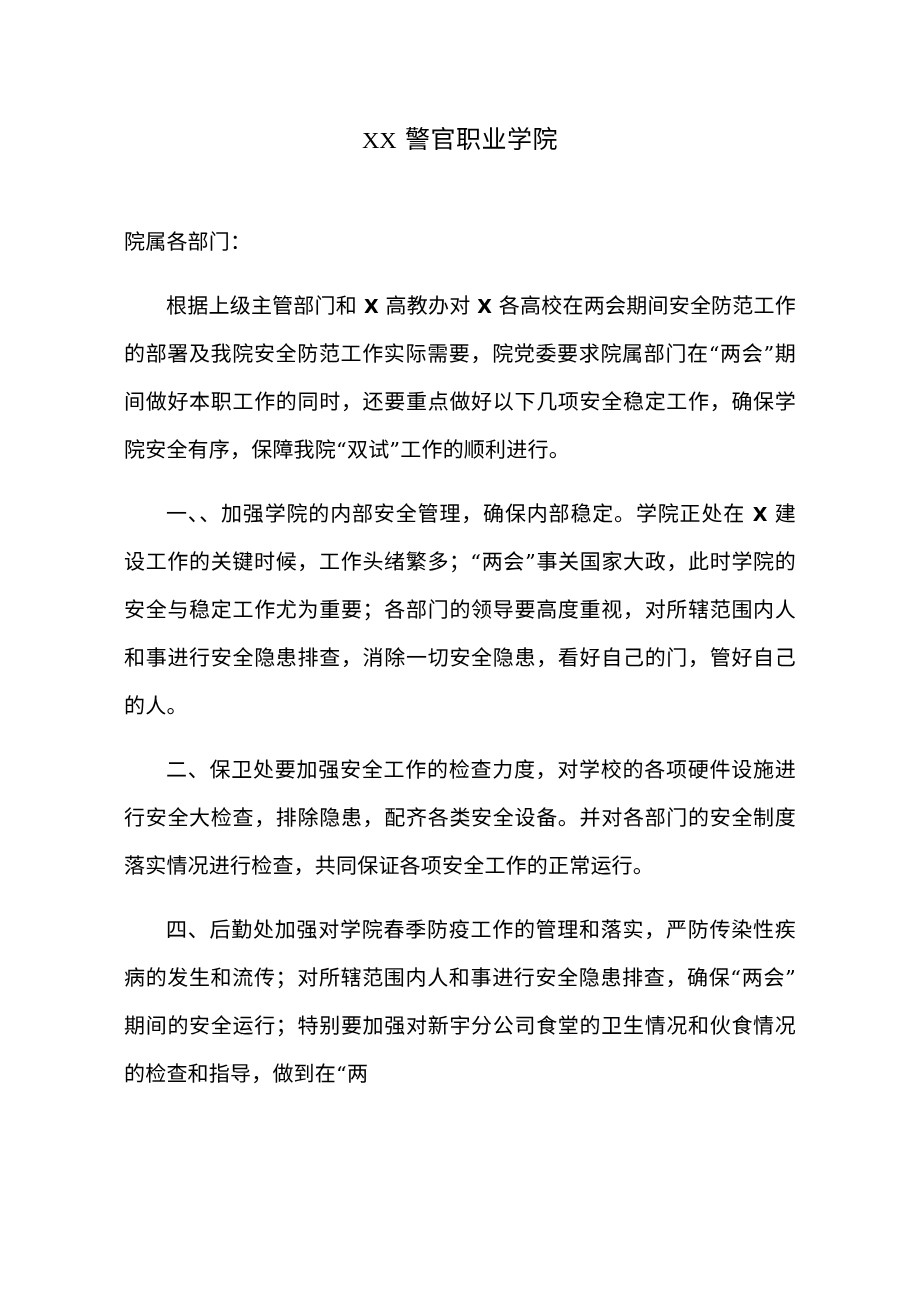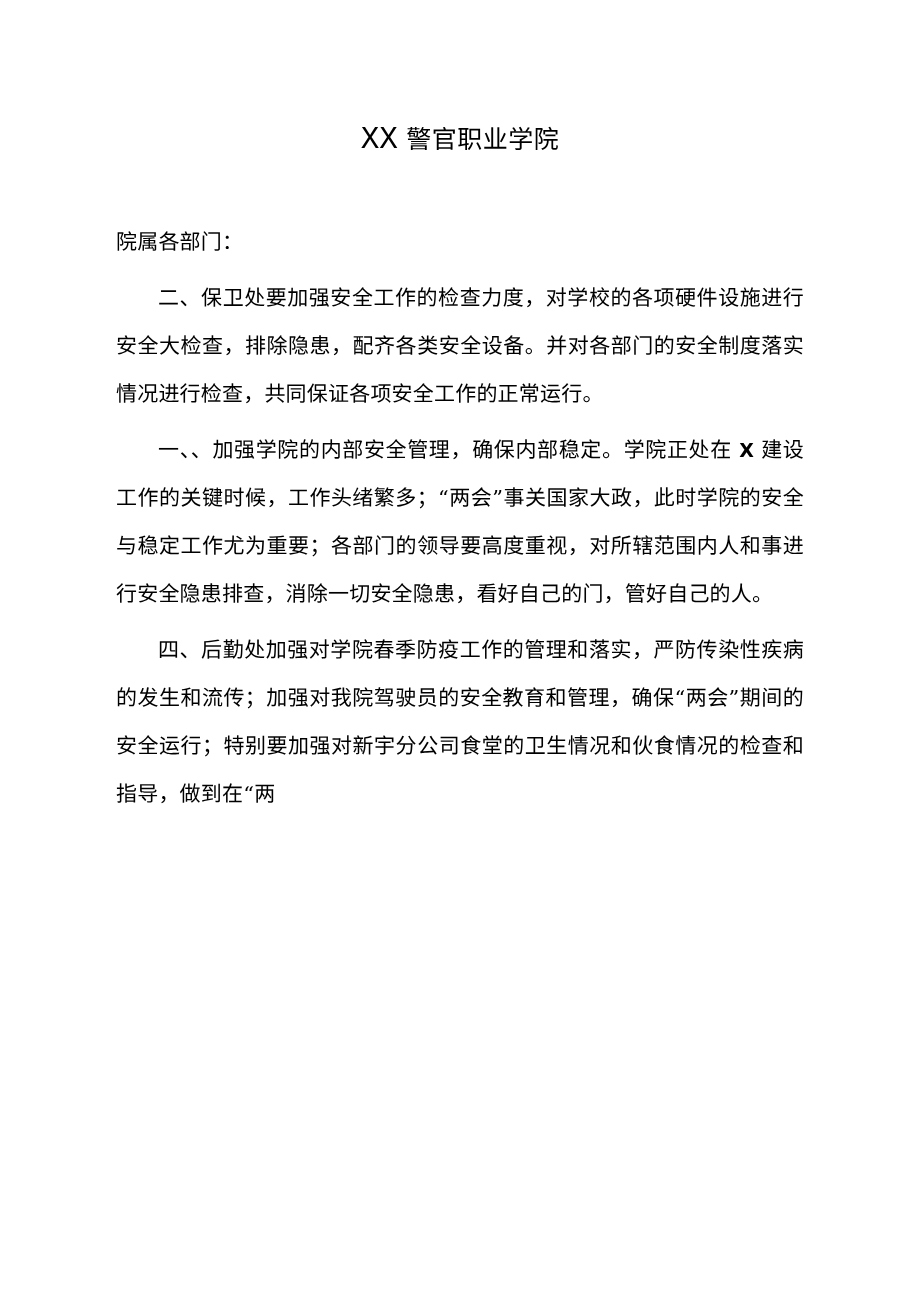--- a/index.html
+++ b/index.html
@@ -43,21 +43,21 @@
     margin: 0 0 0 0;
     font-size: 25.5px;
     letter-spacing: 0.2px;
   }
 
   .body-block {
     margin-top: 56px;
   }
 
   p.para {
-    margin: 8px;
+    margin: 16px;
     font-size: 21px;
     line-height: 48px;
     text-align: justify;
     text-justify: inter-ideograph;
     letter-spacing: 0.2px;
     word-break: break-all;
   }
 
   p.para.salutation {
     text-indent: 0;
@@ -68,39 +68,40 @@
   }
 
   
   .lat {
     font-family: "DejaVu Sans", "Liberation Sans", sans-serif;
     font-weight: bold;
     font-size: 19px;
     letter-spacing: 0;
   }
   .doc-title .lat {
-    font-family: Liberation Mono, monospace;
+    font-family: Liberation Serif, serif;
     font-weight: 400;
-    font-size: 31px;
+    font-size: 24px;
   }
 </style>
 </head>
 <body>
 
 <div class="page">
 
   <div class="doc-title title-org"><span class="lat">XX</span> 警官职业学院</div>
 
 
   <div class="body-block">
 
     <p class="para salutation">院属各部门：</p>
 
+    <p class="para indent">根据上级主管部门和 <span class="lat">X</span> 高教办对 <span class="lat">X</span> 各高校在两会期间安全防范工作的部署及我院安全防范工作实际需要，院党委要求院属部门在“两会”期间做好本职工作的同时，还要重点做好以下几项安全稳定工作，确保学院安全有序，保障我院“双试”工作的顺利进行。</p>
+
+    <p class="para indent">一、、加强学院的内部安全管理，确保内部稳定。学院正处在 <span class="lat">X</span> 建设工作的关键时候，工作头绪繁多；“两会”事关国家大政，此时学院的安全与稳定工作尤为重要；各部门的领导要高度重视，对所辖范围内人和事进行安全隐患排查，消除一切安全隐患，看好自己的门，管好自己的人。</p>
 
     <p class="para indent">二、保卫处要加强安全工作的检查力度，对学校的各项硬件设施进行安全大检查，排除隐患，配齐各类安全设备。并对各部门的安全制度落实情况进行检查，共同保证各项安全工作的正常运行。</p>
 
-    <p class="para indent">一、、加强学院的内部安全管理，确保内部稳定。学院正处在 <span class="lat">X</span> 建设工作的关键时候，工作头绪繁多；“两会”事关国家大政，此时学院的安全与稳定工作尤为重要；各部门的领导要高度重视，对所辖范围内人和事进行安全隐患排查，消除一切安全隐患，看好自己的门，管好自己的人。</p>
 
-
-    <p class="para indent">四、后勤处加强对学院春季防疫工作的管理和落实，严防传染性疾病的发生和流传；加强对我院驾驶员的安全教育和管理，确保“两会”期间的安全运行；特别要加强对新宇分公司食堂的卫生情况和伙食情况的检查和指导，做到在“两</p>
+    <p class="para indent">四、后勤处加强对学院春季防疫工作的管理和落实，严防传染性疾病的发生和流传；对所辖范围内人和事进行安全隐患排查，确保“两会”期间的安全运行；特别要加强对新宇分公司食堂的卫生情况和伙食情况的检查和指导，做到在“两</p>
 
   </div>
 </div>
 
 </body></html>

